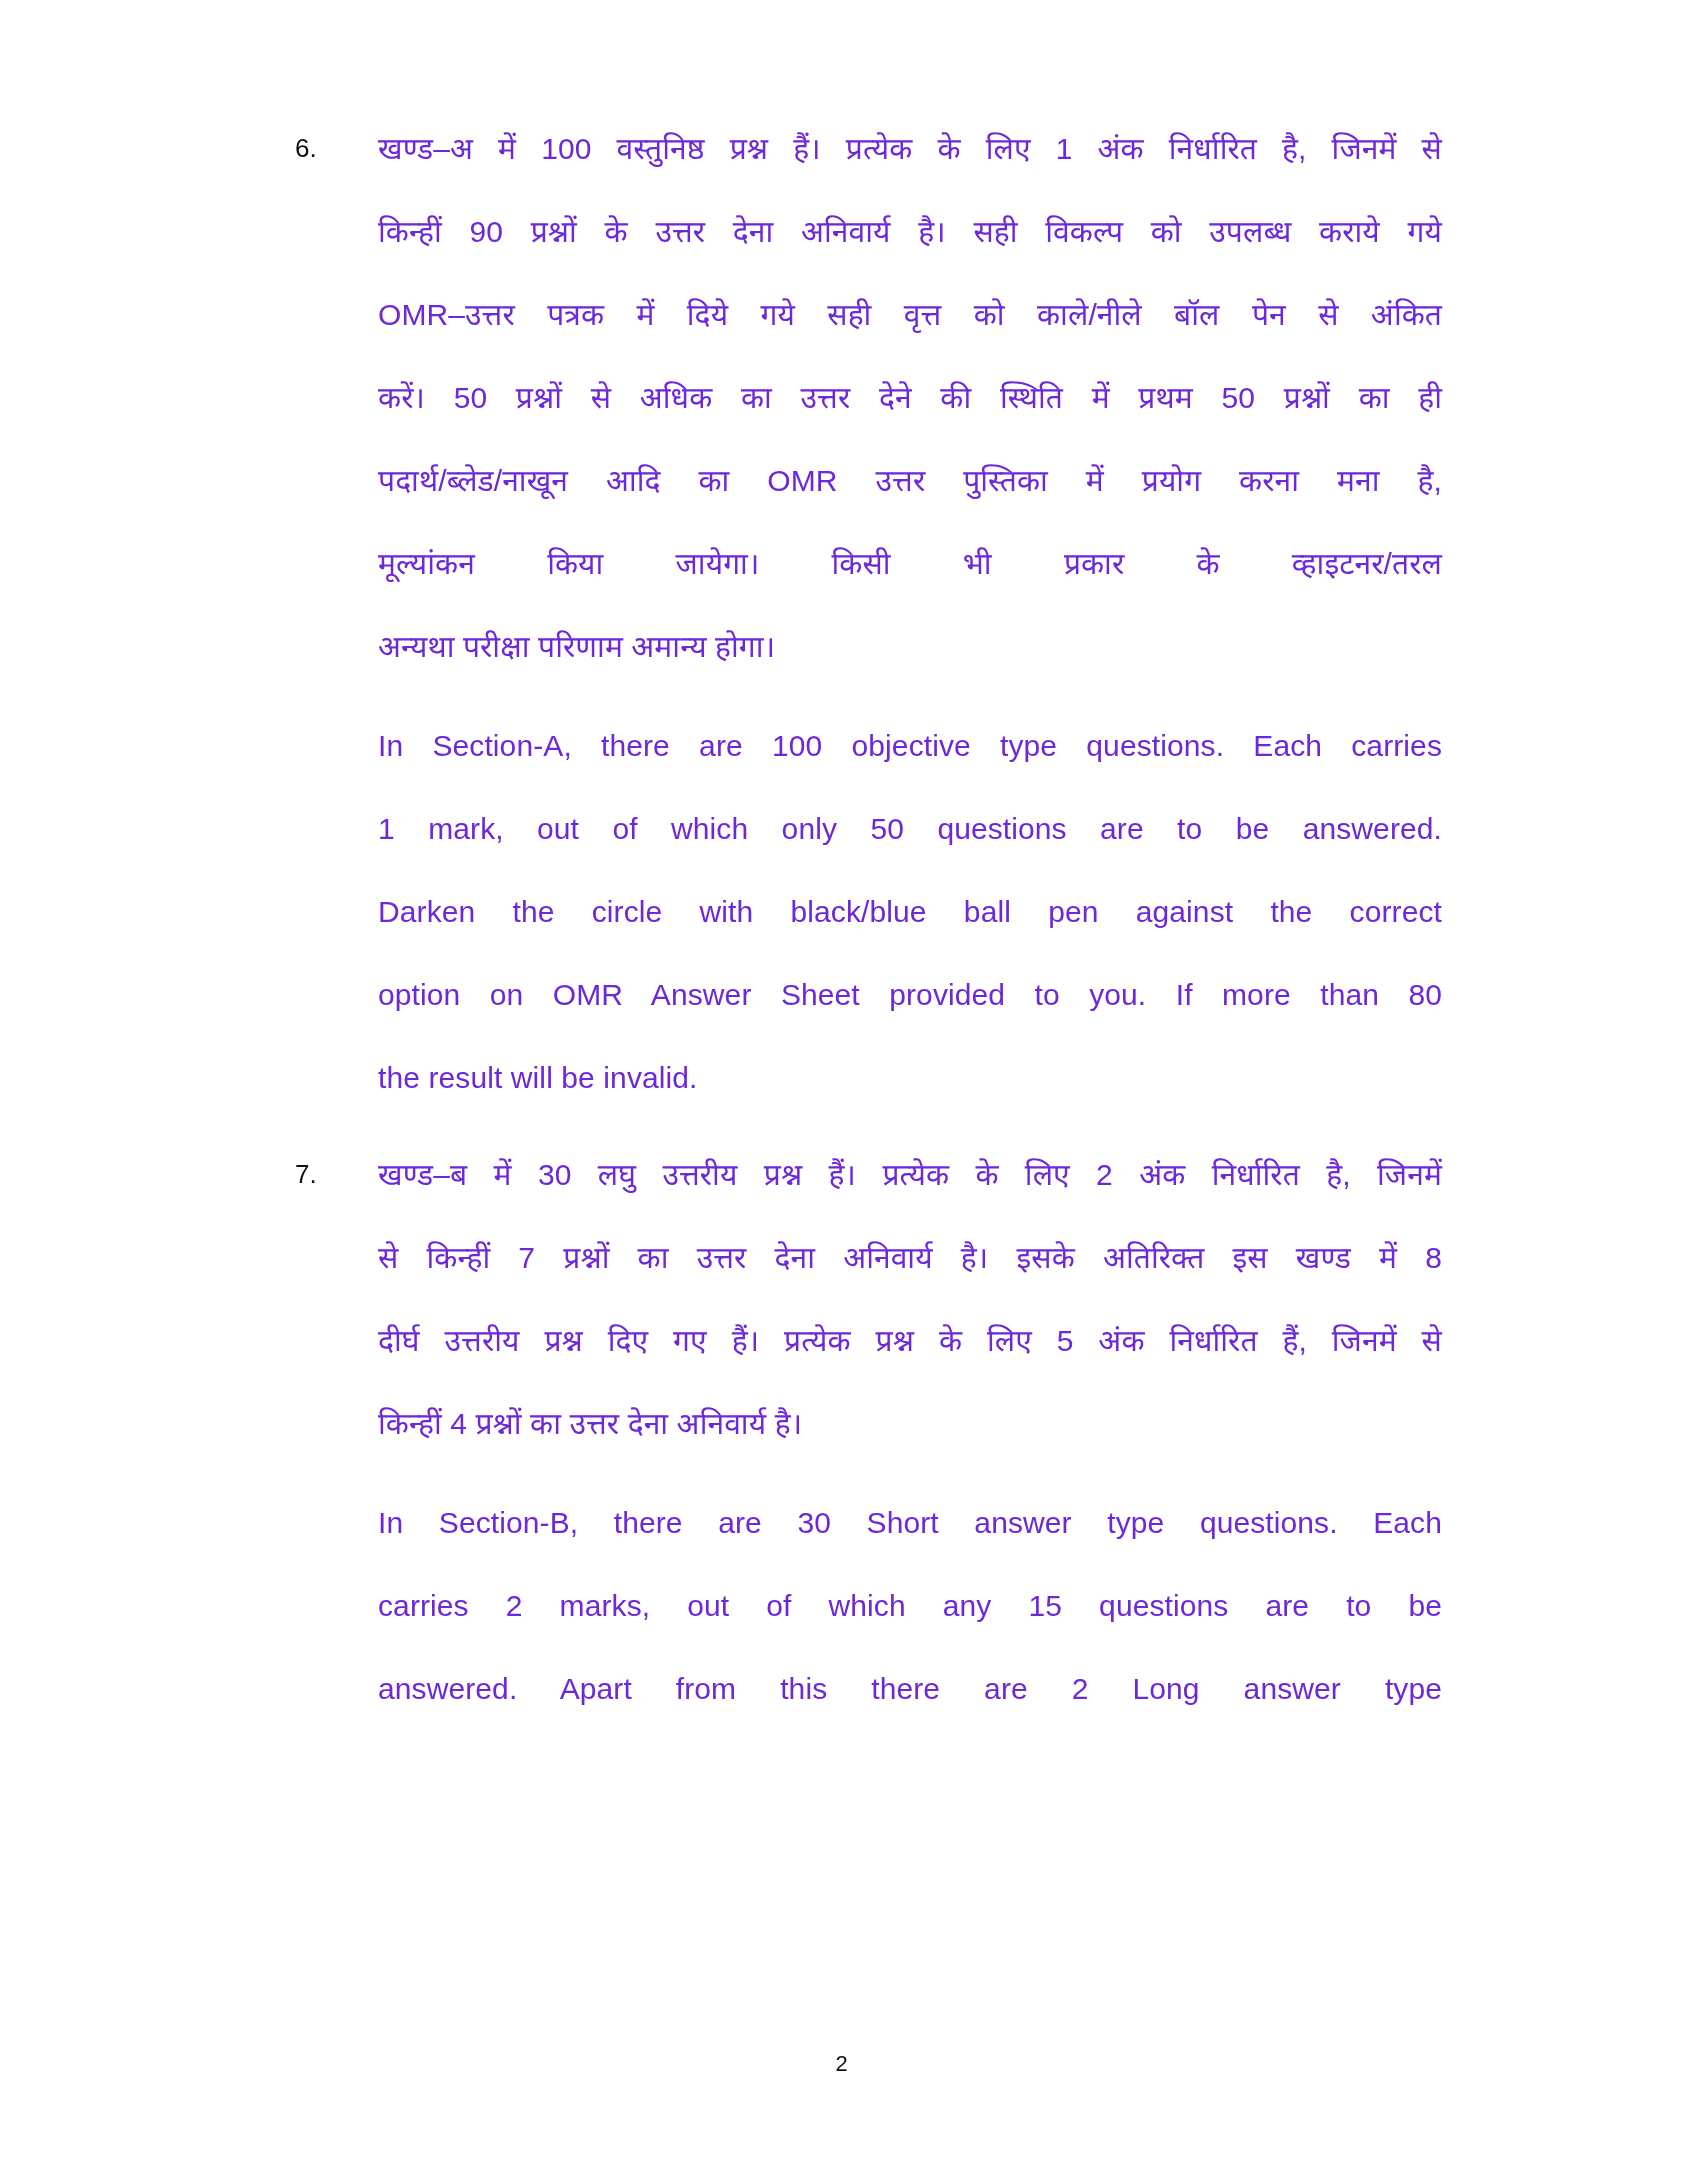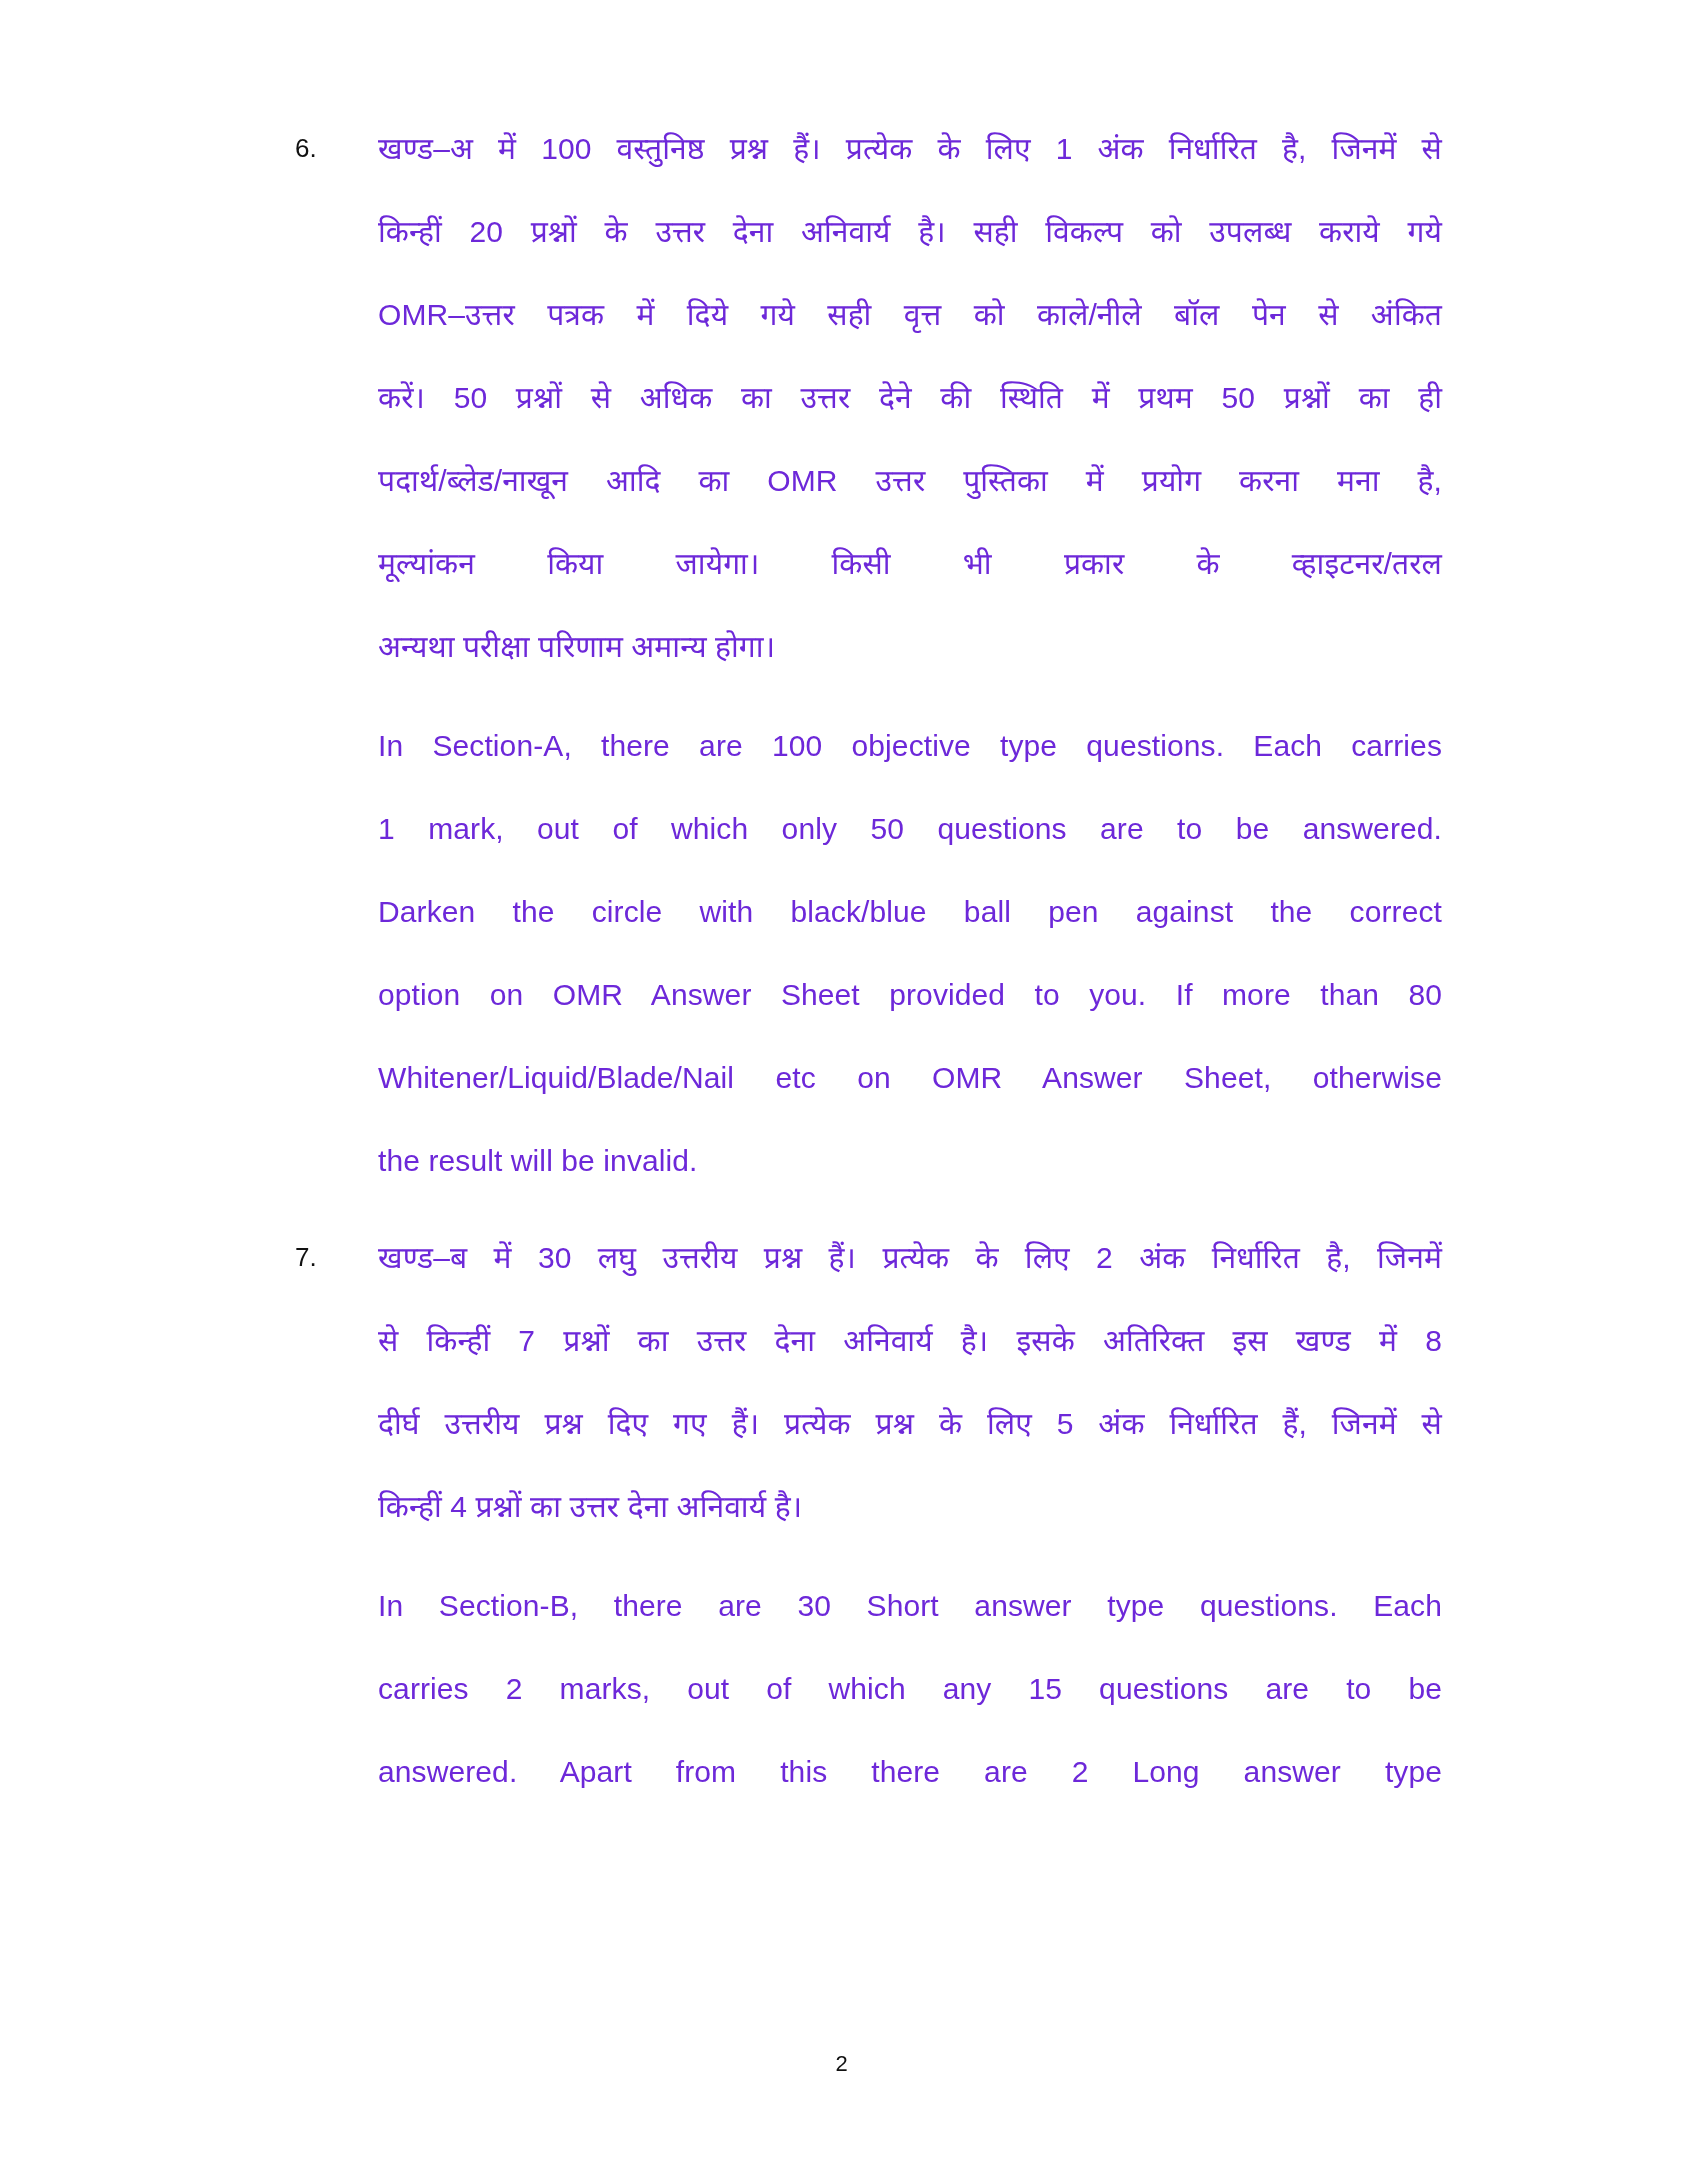--- a/index.html
+++ b/index.html
@@ -126,36 +126,35 @@
 
 <div class="page">
   <div class="content" style="top:107px;">
 
     <div class="item">
       <div class="item-number">6.</div>
       <div class="item-body">
 
         <div class="para para-hi">
           <div class="line">खण्ड–अ में 100 वस्तुनिष्ठ प्रश्न हैं। प्रत्येक के लिए 1 अंक निर्धारित है, जिनमें से</div>
-          <div class="line">किन्हीं 20 प्रश्नों के उत्तर देना अनिवार्य है। सही विकल्प को उपलब्ध कराये गये</div>
+          <div class="line">किन्हीं 90 प्रश्नों के उत्तर देना अनिवार्य है। सही विकल्प को उपलब्ध कराये गये</div>
           <div class="line">OMR–उत्तर पत्रक में दिये गये सही वृत्त को काले/नीले बॉल पेन से अंकित</div>
           <div class="line">करें। 50 प्रश्नों से अधिक का उत्तर देने की स्थिति में प्रथम 50 प्रश्नों का ही</div>
           <div class="line">पदार्थ/ब्लेड/नाखून आदि का OMR उत्तर पुस्तिका में प्रयोग करना मना है,</div>
           <div class="line">मूल्यांकन किया जायेगा। किसी भी प्रकार के व्हाइटनर/तरल</div>
           <div class="line last">अन्यथा परीक्षा परिणाम अमान्य होगा।</div>
         </div>
 
         <div class="gap-en"></div>
 
         <div class="para para-en">
           <div class="line">In Section-A, there are 100 objective type questions. Each carries</div>
           <div class="line">1 mark, out of which only 50 questions are to be answered.</div>
           <div class="line">Darken the circle with black/blue ball pen against the correct</div>
           <div class="line">option on OMR Answer Sheet provided to you. If more than 80</div>
-          <div class="line">Whitener/Liquid/Blade/Nail etc on OMR Answer Sheet, otherwise</div>
           <div class="line last">the result will be invalid.</div>
         </div>
 
       </div>
     </div>
 
     <div class="gap-item"></div>
 
     <div class="item">
       <div class="item-number">7.</div>

